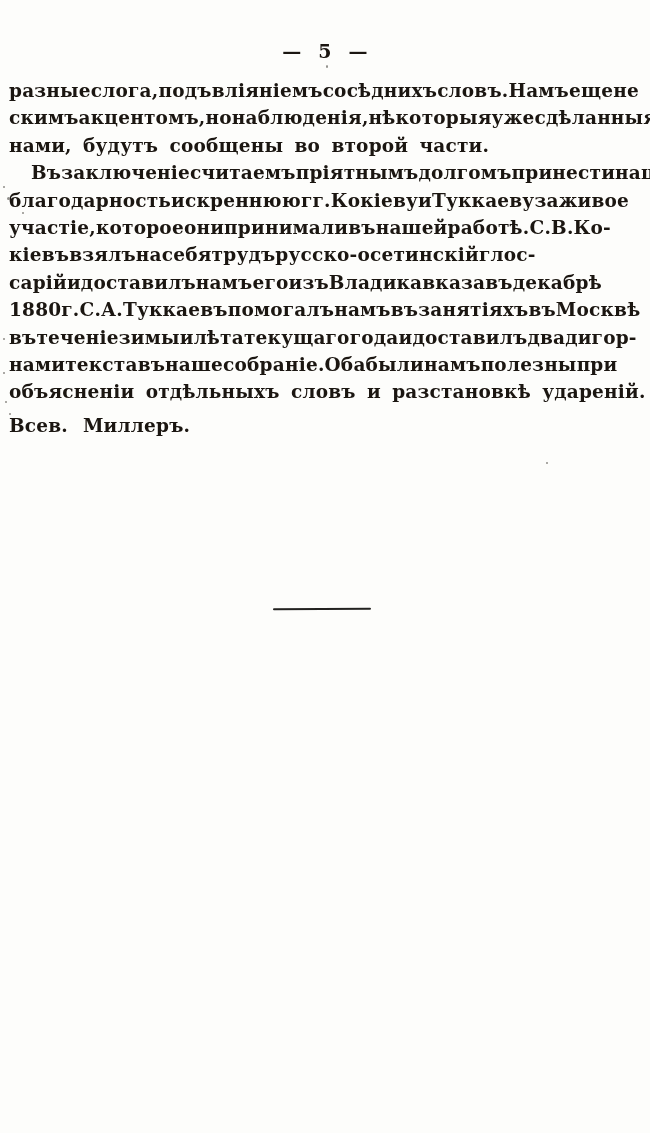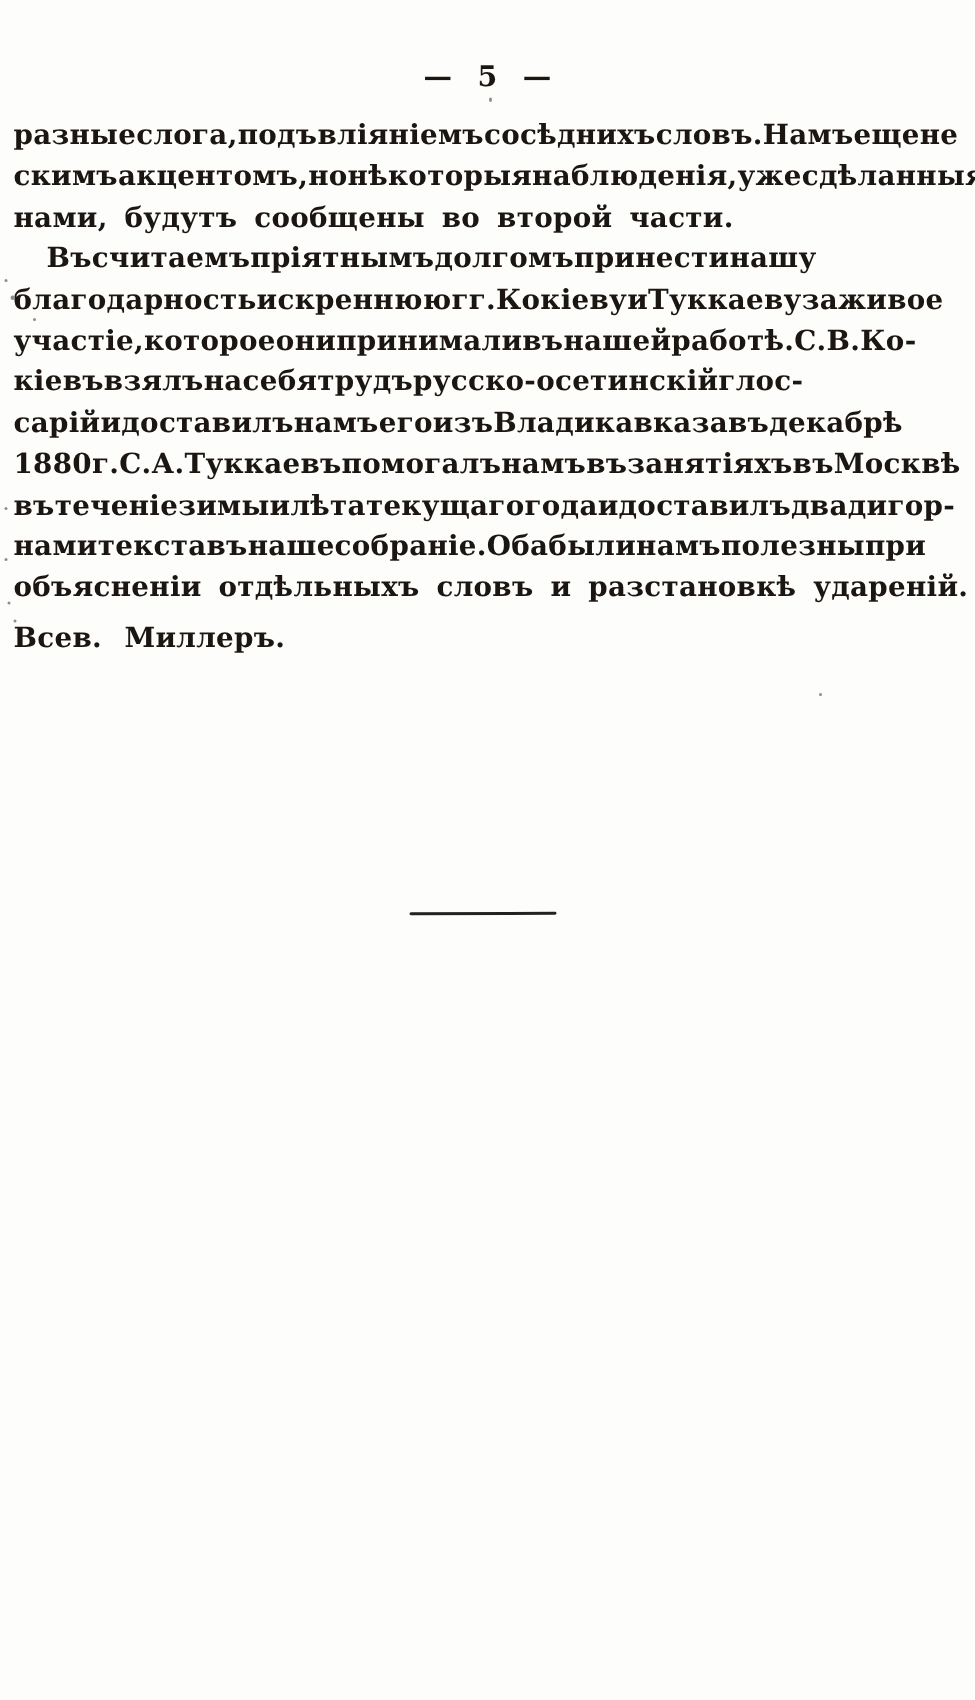--- a/index.html
+++ b/index.html
@@ -92,30 +92,31 @@
           <span>сосѣднихъ</span>
           <span>словъ.</span>
           <span>Намъ</span>
           <span>еще</span>
           <span>не</span>
         </div>
         <div class="line">
           <span>скимъ</span>
           <span>акцентомъ,</span>
           <span>но</span>
+          <span>наблюденія,</span>
           <span>нѣкоторыя</span>
-          <span>наблюденія,</span>
           <span>уже</span>
           <span>сдѣланныя</span>
         </div>
         <div class="line last">нами, будутъ сообщены во второй части.</div>
       </div>
     <div class="paragraph">
         <div class="line indent">
           <span>Въ</span>
+          <span>заключеніе</span>
           <span>считаемъ</span>
           <span>пріятнымъ</span>
           <span>долгомъ</span>
           <span>принести</span>
           <span>нашу</span>
         </div>
         <div class="line">
           <span>благодарность</span>
           <span>искреннюю</span>
           <span>гг.</span>

